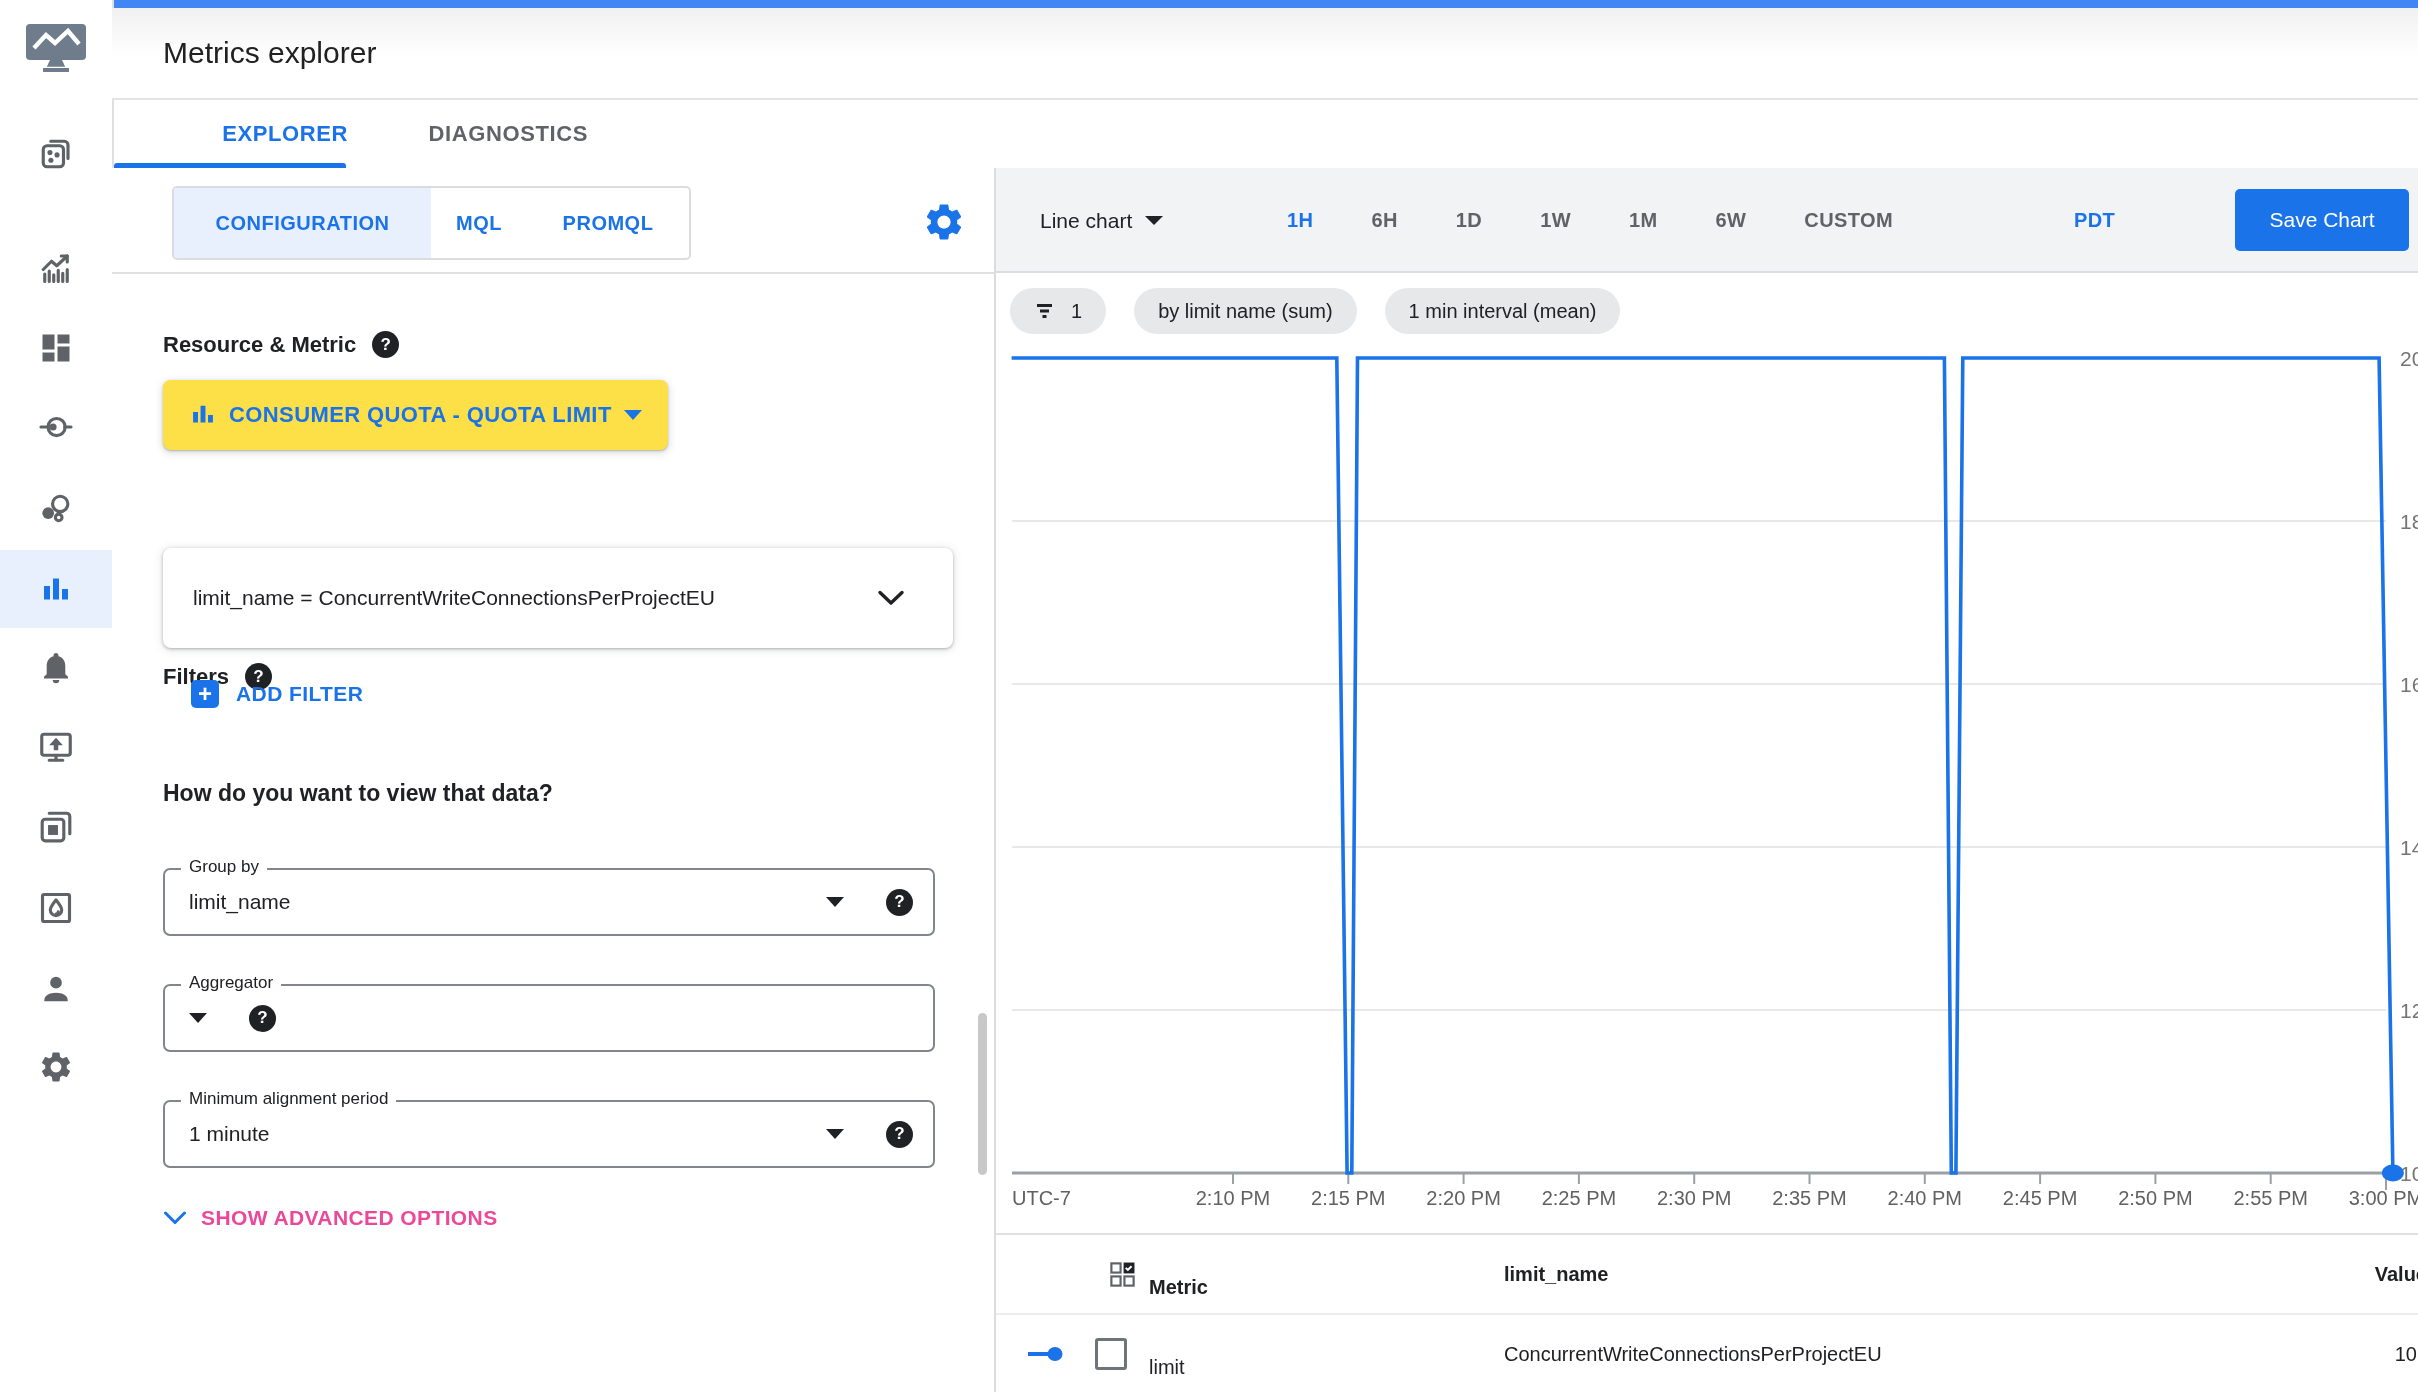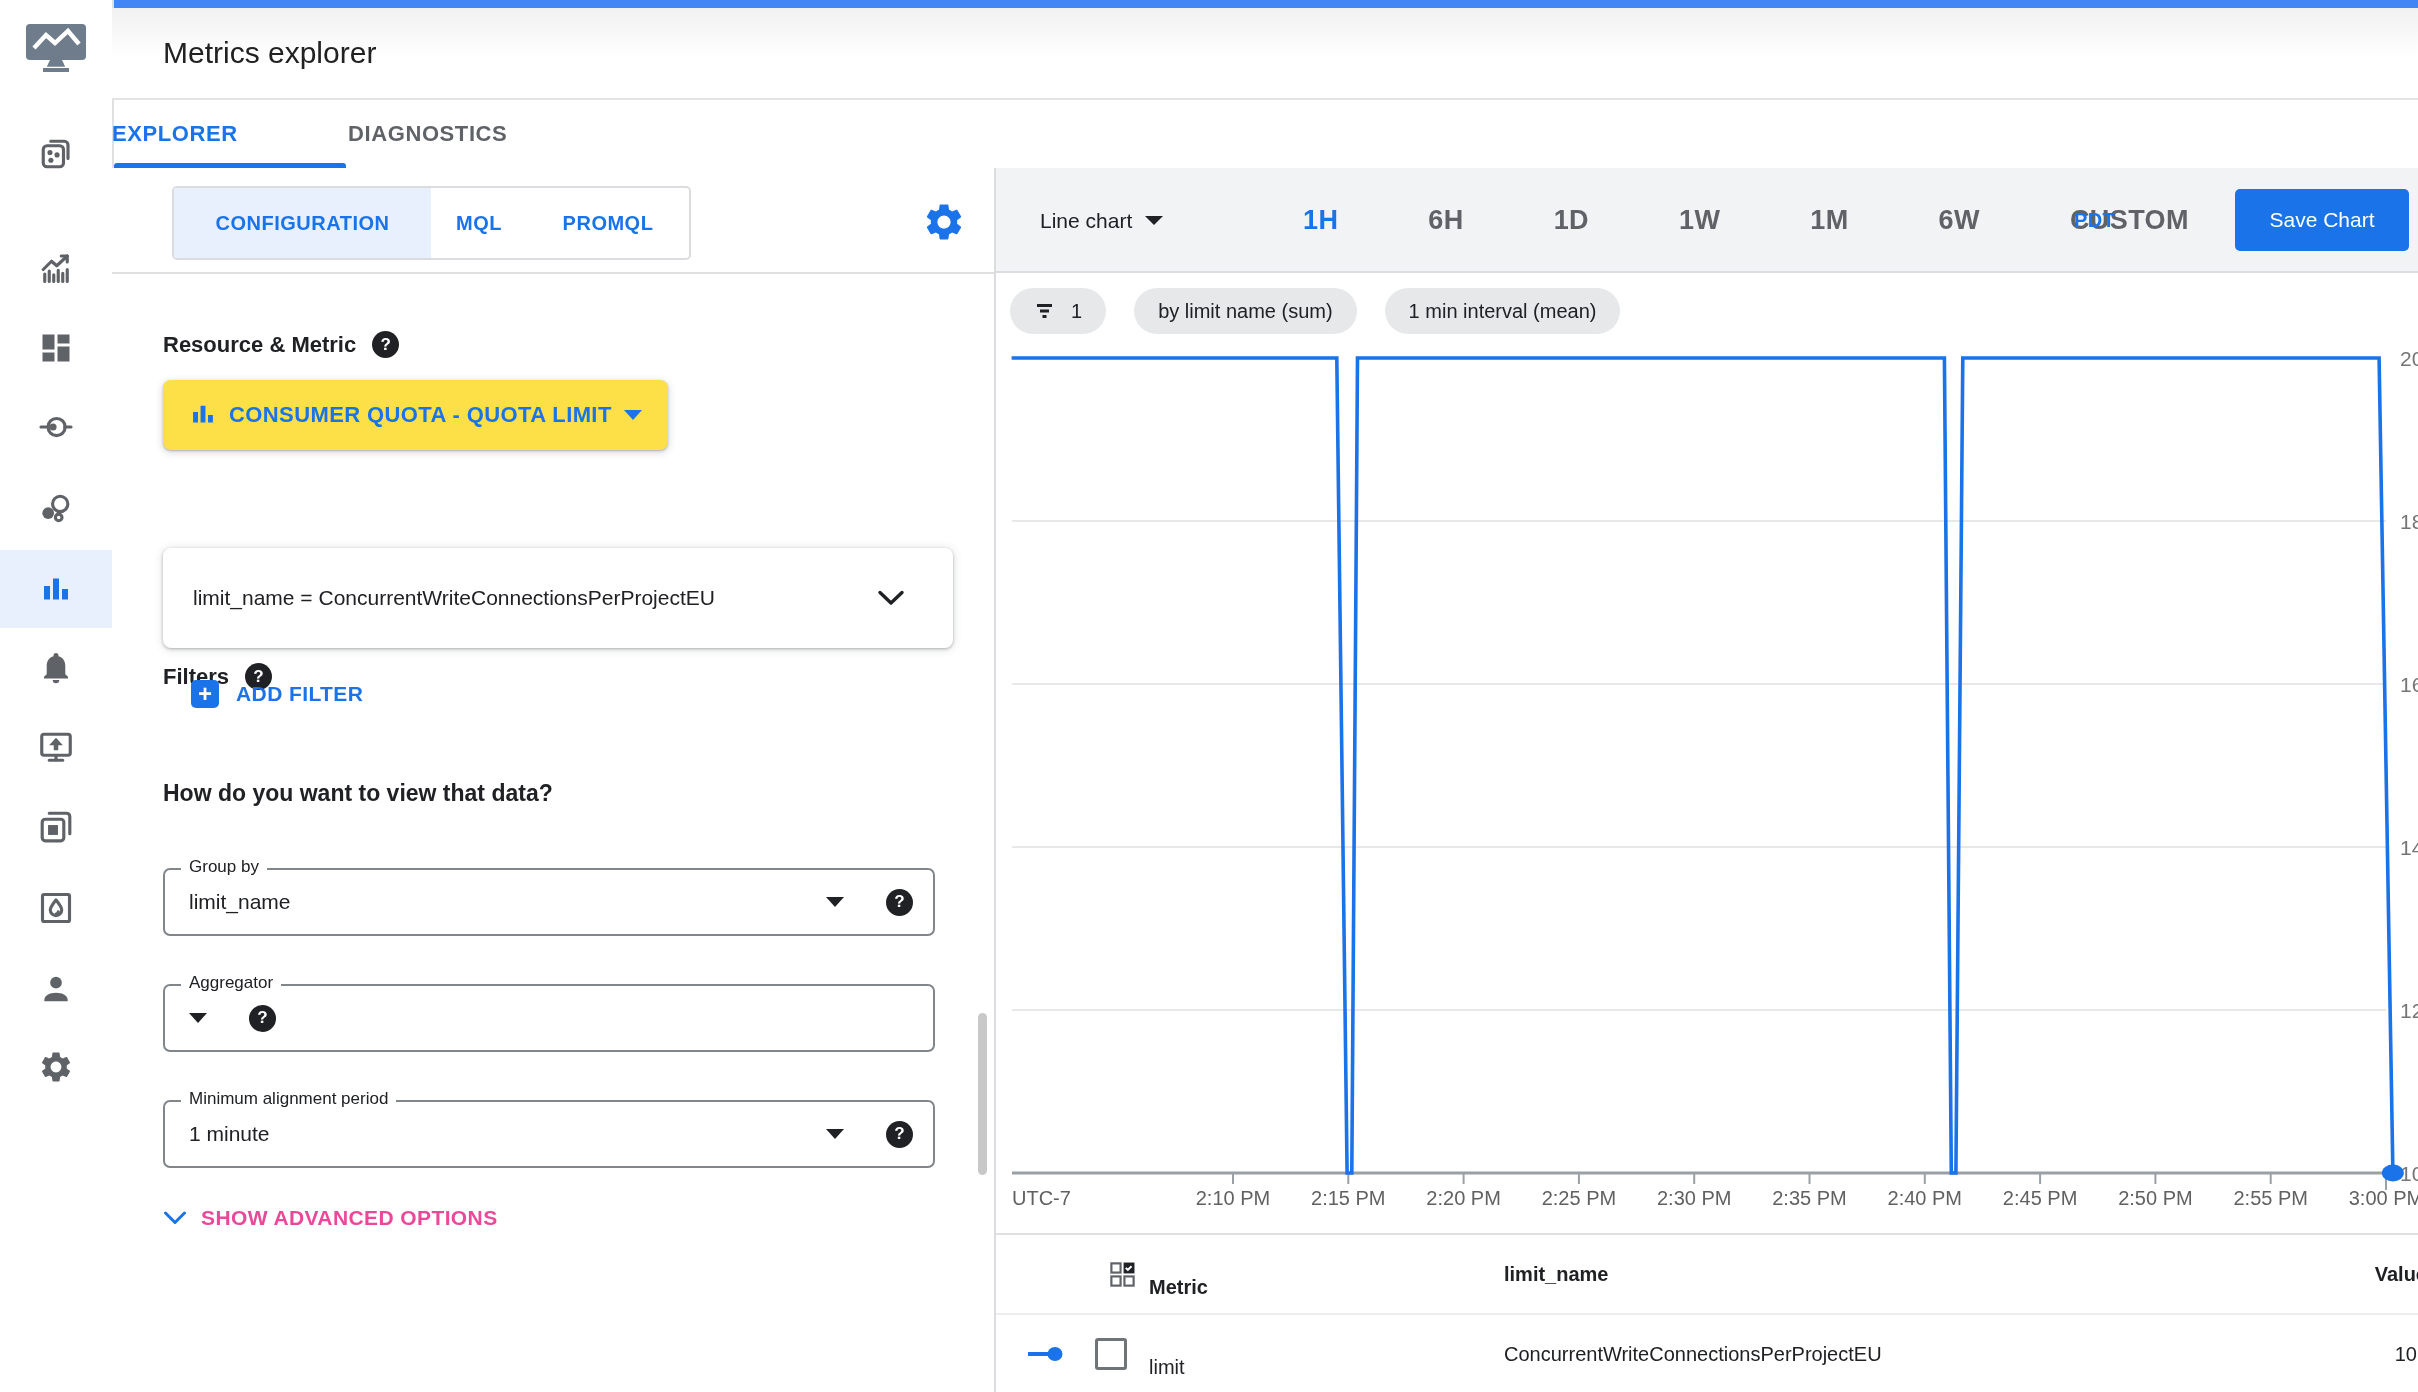--- a/index.html
+++ b/index.html
@@ -16,21 +16,21 @@
   .side-logo{position:absolute;left:24px;top:22px;}
   .nav-item{position:absolute;left:0;width:112px;height:78px;display:flex;align-items:center;justify-content:center;cursor:pointer;}
   .nav-item.active{background:#e8f0fe;}
 
   
   .hdr{position:absolute;left:112px;top:8px;right:0;height:90px;background:linear-gradient(#f1f1f1,#ffffff 55%);border-bottom:2px solid #e3e3e3;display:flex;align-items:center;}
   .hdr .title{margin-left:51px;font-size:30px;color:#212121;}
 
   
   .tabs{position:absolute;left:112px;top:100px;right:0;height:68px;display:flex;}
-  .tab{height:100%;display:flex;align-items:center;justify-content:flex-start;font-size:22px;font-weight:bold;
+  .tab{height:100%;display:flex;align-items:center;justify-content:flex-end;font-size:22px;font-weight:bold;
        letter-spacing:.6px;color:#5f6368;cursor:pointer;position:relative;}
   .tab.t-explorer{width:236px;color:#1a73e8;}
   .tab.t-diagnostics{width:240px;}
   .tab.t-explorer:after{content:"";position:absolute;left:2px;right:2px;bottom:0;height:5px;background:#1a73e8;border-radius:3px 3px 0 0;}
 
   
   .config{position:absolute;left:112px;top:168px;width:884px;height:1224px;background:#fff;border-right:2px solid #dadce0;box-sizing:border-box;}
   .modes{position:absolute;left:60px;top:18px;height:70px;display:flex;border:2px solid #dadce0;border-radius:5px;overflow:hidden;background:#fff;}
   .mode{display:flex;align-items:center;justify-content:center;font-size:20px;font-weight:bold;letter-spacing:.5px;color:#1a73e8;cursor:pointer;}
   .mode.m-config{width:257px;background:#e8f0fe;}
@@ -71,21 +71,21 @@
 
   .advanced{position:absolute;left:51px;top:1038px;display:flex;align-items:center;gap:14px;cursor:pointer;}
   .advanced .lbl{font-size:21px;font-weight:bold;letter-spacing:.4px;color:#ec4899;}
   .scroll-thumb{position:absolute;left:866px;top:845px;width:9px;height:162px;border-radius:5px;background:#c8c8c8;}
 
   
   .chartpanel{position:absolute;left:996px;top:168px;width:1422px;height:1224px;background:#fff;padding-left:32px;}
   .toolbar{position:absolute;left:0;top:0;right:0;height:105px;background:#f1f3f4;border-bottom:2px solid #dadce0;box-sizing:border-box;}
   .charttype{position:absolute;left:44px;top:0;height:105px;display:flex;align-items:center;gap:13px;font-size:21px;color:#202124;cursor:pointer;}
   .ranges{position:absolute;left:262px;top:0;height:105px;display:flex;align-items:center;}
-  .range-btn{margin:0 45px;font-size:27px;font-weight:bold;letter-spacing:.4px;color:#5f6368;cursor:pointer;}
+  .range-btn{margin:0 29px;font-size:20px;font-weight:bold;letter-spacing:.4px;color:#5f6368;cursor:pointer;}
   .range-btn.active{color:#1a73e8;}
   .tz{position:absolute;left:1078px;top:0;height:105px;display:flex;align-items:center;font-size:20px;font-weight:bold;letter-spacing:.4px;color:#1a73e8;cursor:pointer;}
   .save-btn{position:absolute;right:41px;top:21px;width:174px;height:62px;background:#1a73e8;color:#fff;border:none;border-radius:5px;
         font-family:inherit;font-size:21px;display:flex;align-items:center;justify-content:center;cursor:pointer;}
 
   .chips{position:absolute;left:14px;top:120px;display:flex;gap:28px;}
   .chip{height:46px;background:#e6e8ea;border-radius:23px;display:flex;align-items:center;gap:12px;padding:0 24px;
         font-size:20px;color:#202124;cursor:pointer;}
 
   .chart-svg{position:absolute;left:0;top:105px;}

